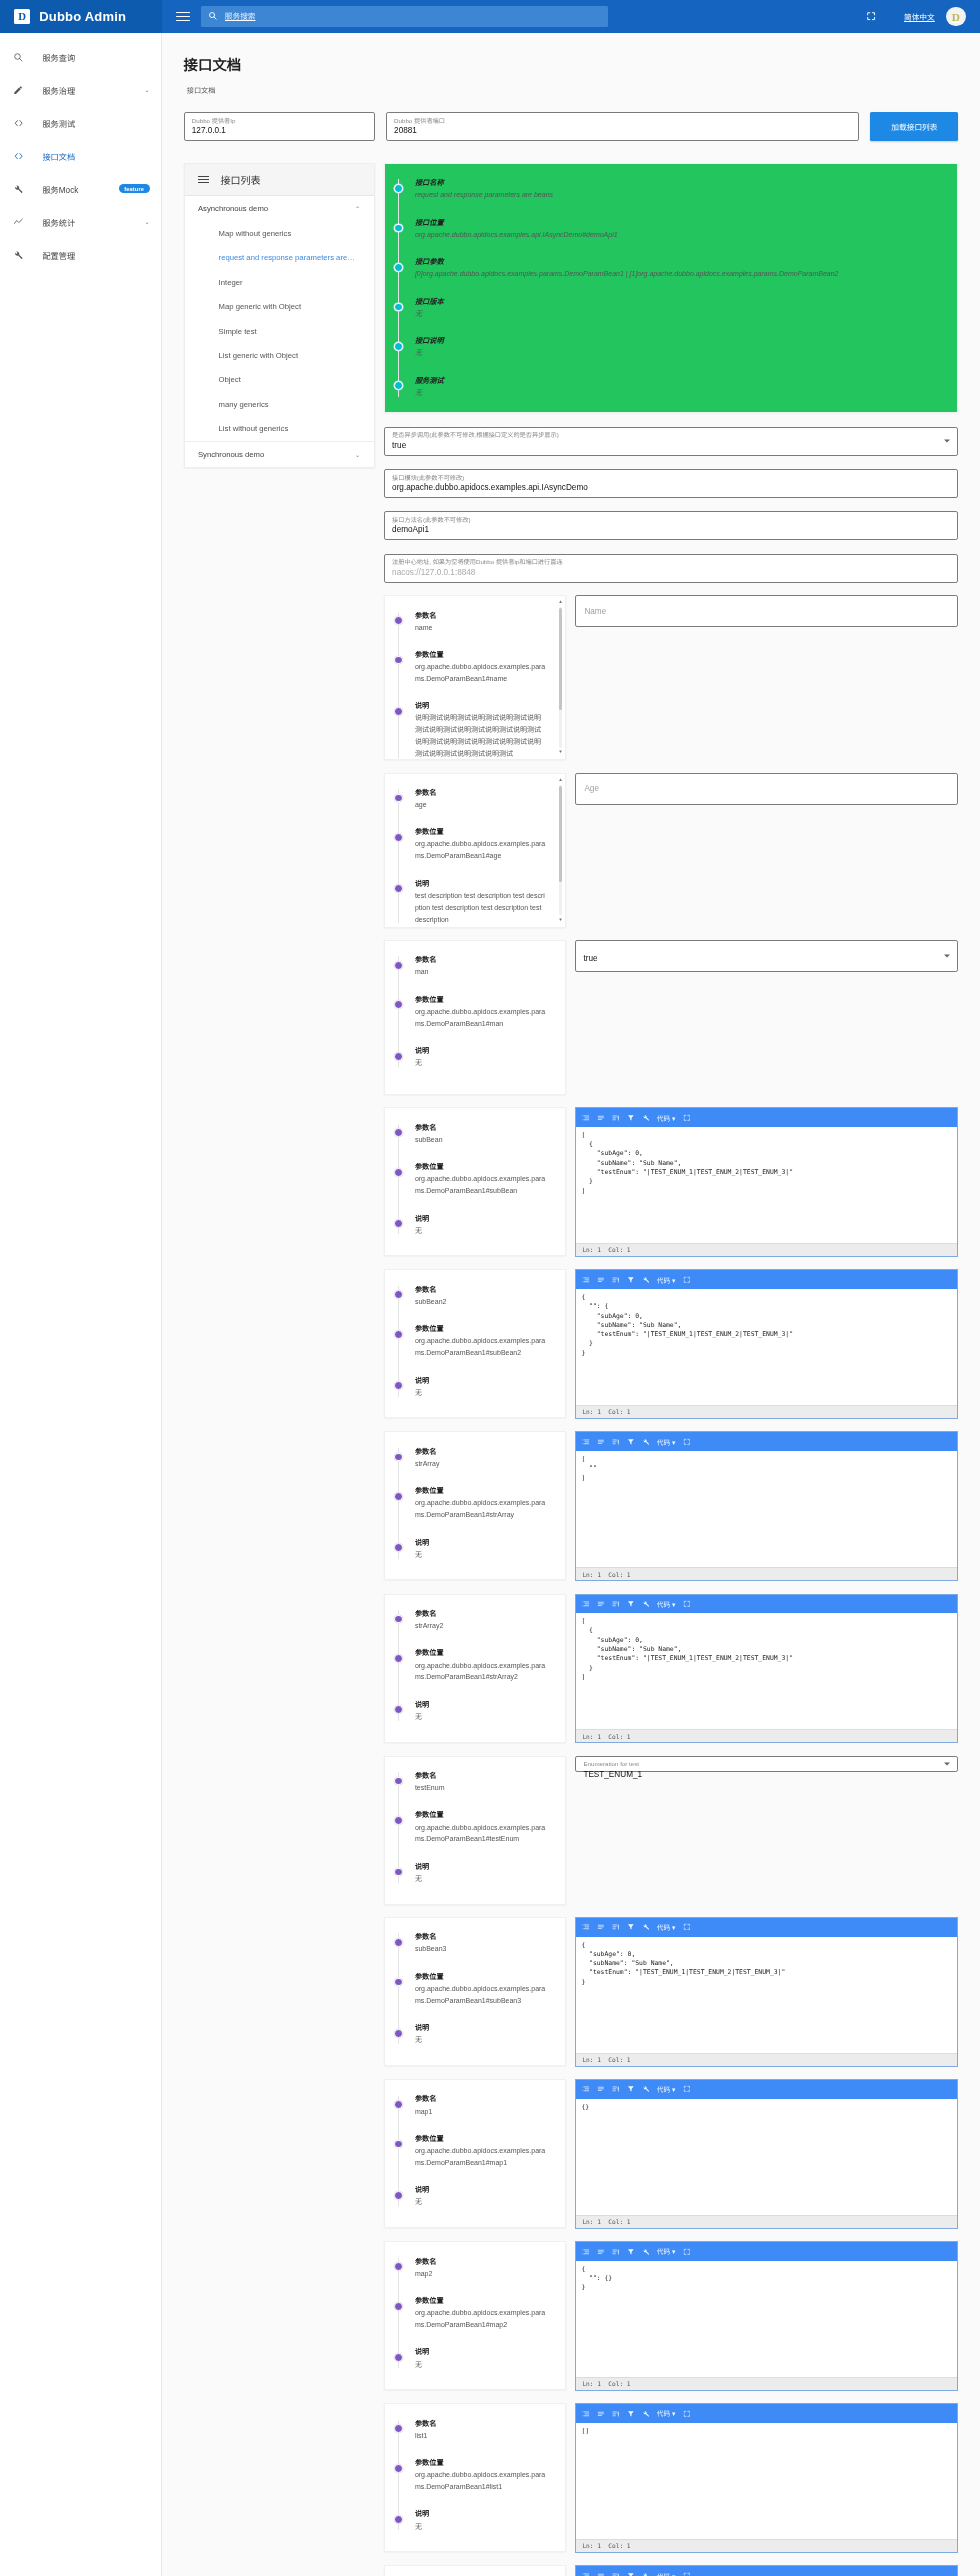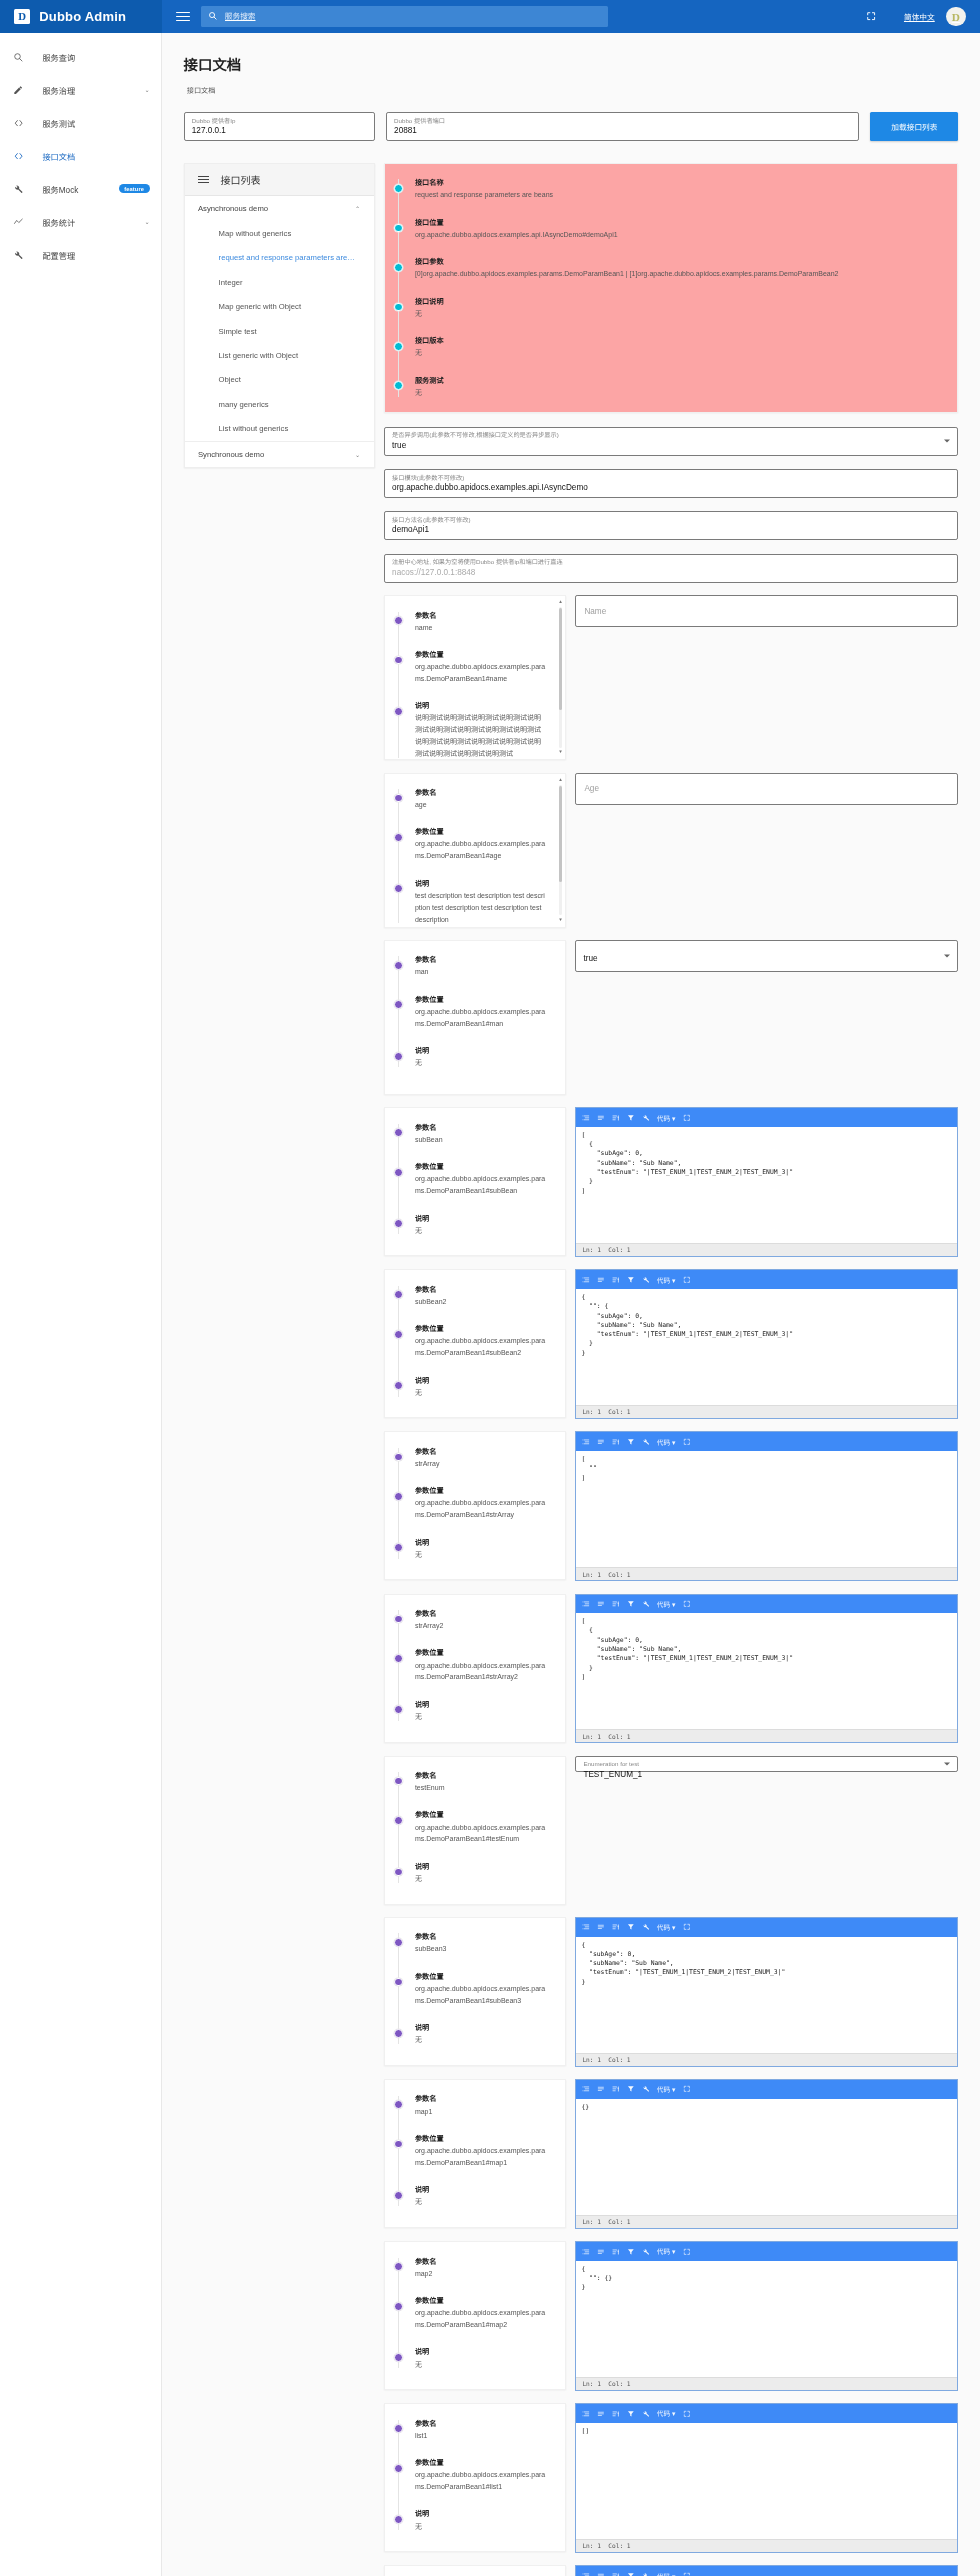--- a/index.html
+++ b/index.html
@@ -97,21 +97,21 @@
   }
   .tree-leaf {
     padding:7.7px 13.4px 7.7px 34px; font-size:7.7px; color:#555; cursor:pointer;
     white-space:nowrap; overflow:hidden; text-overflow:ellipsis;
   }
   .tree-leaf.sel { color:#3c8ade; }
   .tree-sep { border-top:0.5px solid #eee; }
   
   .detail-col { flex:1; min-width:0; }
   
-  .tl-card { background:#fca5a5; border:0.5px solid #f0f0f0; box-shadow:0 0.5px 1.5px rgba(0,0,0,.08); padding:13.4px 0 13.4px 0; position:relative; }
+  .tl-card { background:#22c55e; border:0.5px solid #f0f0f0; box-shadow:0 0.5px 1.5px rgba(0,0,0,.08); padding:13.4px 0 13.4px 0; position:relative;font-style:italic; }
   .tl { position:relative; padding-left:30px; }
   .tl:before {
     content:"";position:absolute;left:13px;top:2.1px;bottom:2.1px;width:0.5px;background:#e4e4e4;
   }
   .tl-item { position:relative; margin-bottom:15.5px; }
   .tl-item:last-child { margin-bottom:0; }
   .tl-dot {
     position:absolute;left:-21px;top:6.7px;width:8.8px;height:8.8px;border-radius:50%;
     background:#00BCD4;border:1.5px solid #fff;box-shadow:0 0 0 0.5px #e8e8e8;
   }
@@ -334,26 +334,26 @@
                 <div class="tl-k">接口位置</div>
                 <div class="tl-v">org.apache.dubbo.apidocs.examples.api.IAsyncDemo#demoApi1</div>
               </div>
               <div class="tl-item">
                 <span class="tl-dot"></span>
                 <div class="tl-k">接口参数</div>
                 <div class="tl-v">[0]org.apache.dubbo.apidocs.examples.params.DemoParamBean1 | [1]org.apache.dubbo.apidocs.examples.params.DemoParamBean2</div>
               </div>
               <div class="tl-item">
                 <span class="tl-dot"></span>
-                <div class="tl-k">接口说明</div>
+                <div class="tl-k">接口版本</div>
                 <div class="tl-v">无</div>
               </div>
               <div class="tl-item">
                 <span class="tl-dot"></span>
-                <div class="tl-k">接口版本</div>
+                <div class="tl-k">接口说明</div>
                 <div class="tl-v">无</div>
               </div>
               <div class="tl-item">
                 <span class="tl-dot"></span>
                 <div class="tl-k">服务测试</div>
                 <div class="tl-v">无</div>
               </div>
             </div>
         </div>
 

